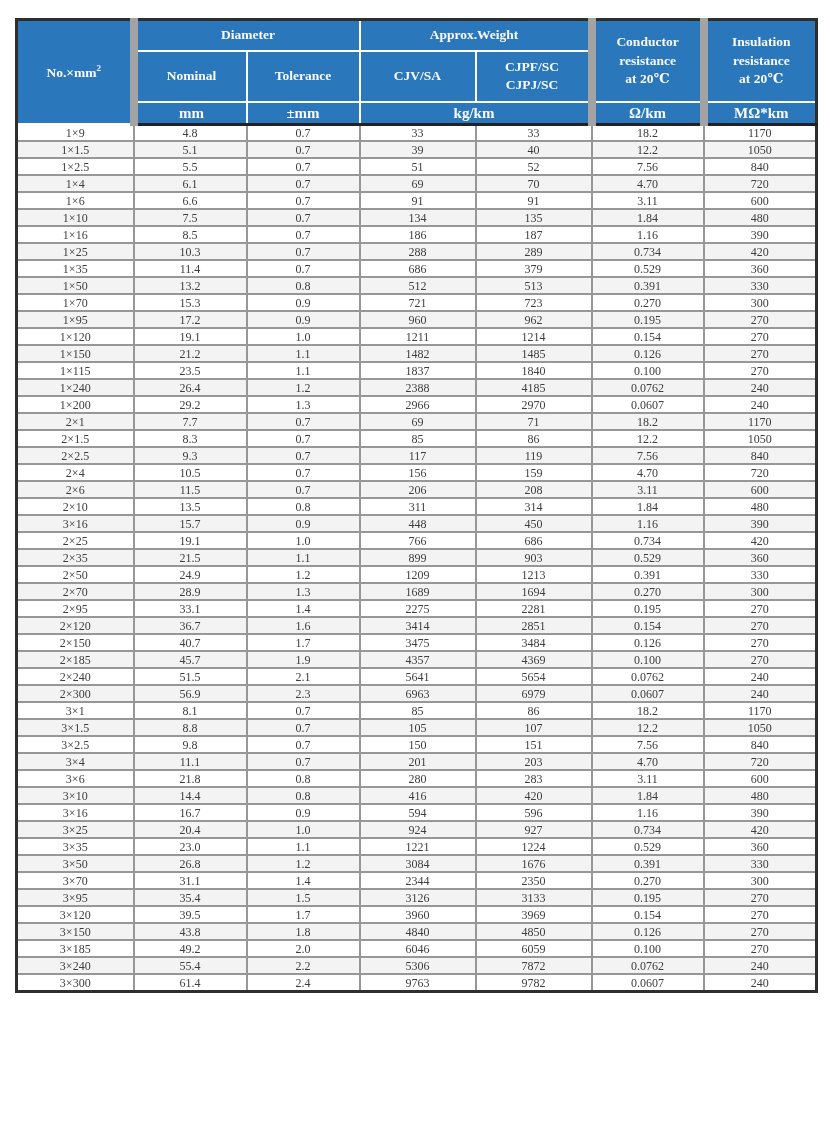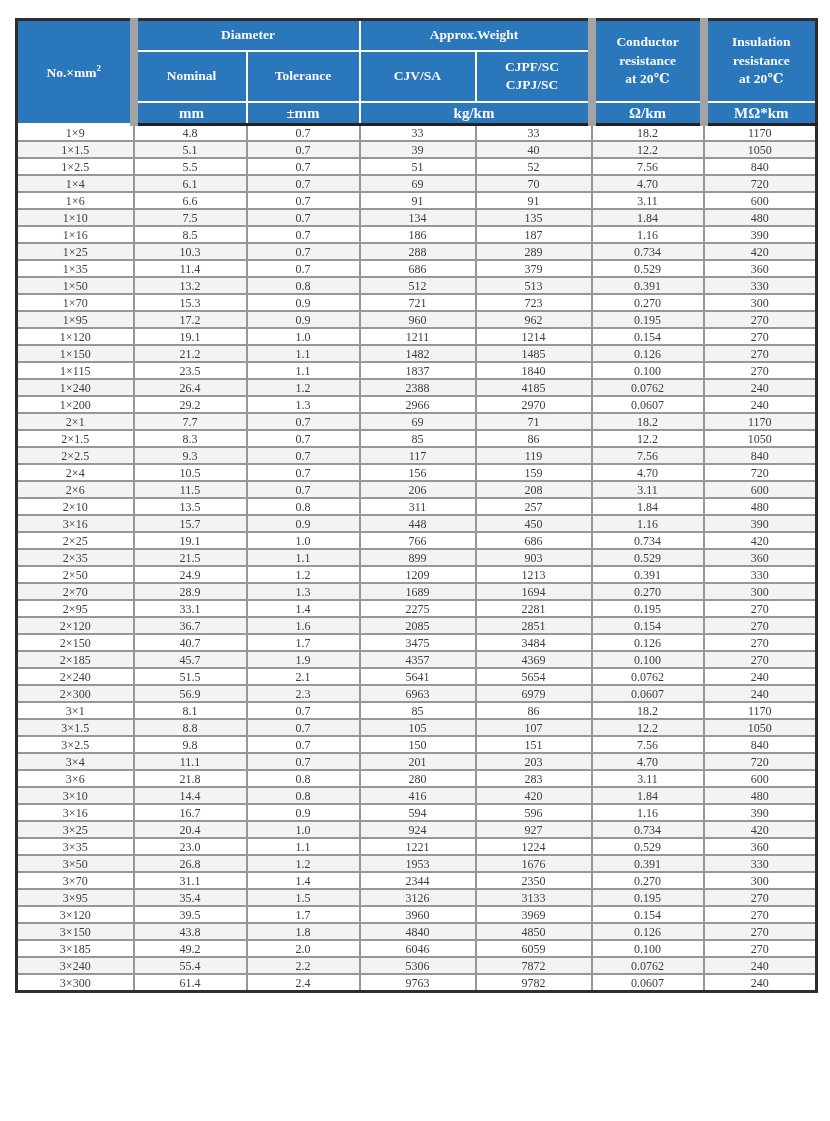--- a/index.html
+++ b/index.html
@@ -303,21 +303,21 @@
           <td>206</td>
           <td>208</td>
           <td>3.11</td>
           <td>600</td>
         </tr>
         <tr>
           <td>2×10</td>
           <td>13.5</td>
           <td>0.8</td>
           <td>311</td>
-          <td>257</td>
+          <td>314</td>
           <td>1.84</td>
           <td>480</td>
         </tr>
         <tr>
           <td>3×16</td>
           <td>15.7</td>
           <td>0.9</td>
           <td>448</td>
           <td>450</td>
           <td>1.16</td>
@@ -365,21 +365,21 @@
           <td>1.4</td>
           <td>2275</td>
           <td>2281</td>
           <td>0.195</td>
           <td>270</td>
         </tr>
         <tr>
           <td>2×120</td>
           <td>36.7</td>
           <td>1.6</td>
-          <td>2085</td>
+          <td>3414</td>
           <td>2851</td>
           <td>0.154</td>
           <td>270</td>
         </tr>
         <tr>
           <td>2×150</td>
           <td>40.7</td>
           <td>1.7</td>
           <td>3475</td>
           <td>3484</td>
@@ -491,21 +491,21 @@
           <td>1.1</td>
           <td>1221</td>
           <td>1224</td>
           <td>0.529</td>
           <td>360</td>
         </tr>
         <tr>
           <td>3×50</td>
           <td>26.8</td>
           <td>1.2</td>
-          <td>1953</td>
+          <td>3084</td>
           <td>1676</td>
           <td>0.391</td>
           <td>330</td>
         </tr>
         <tr>
           <td>3×70</td>
           <td>31.1</td>
           <td>1.4</td>
           <td>2344</td>
           <td>2350</td>

